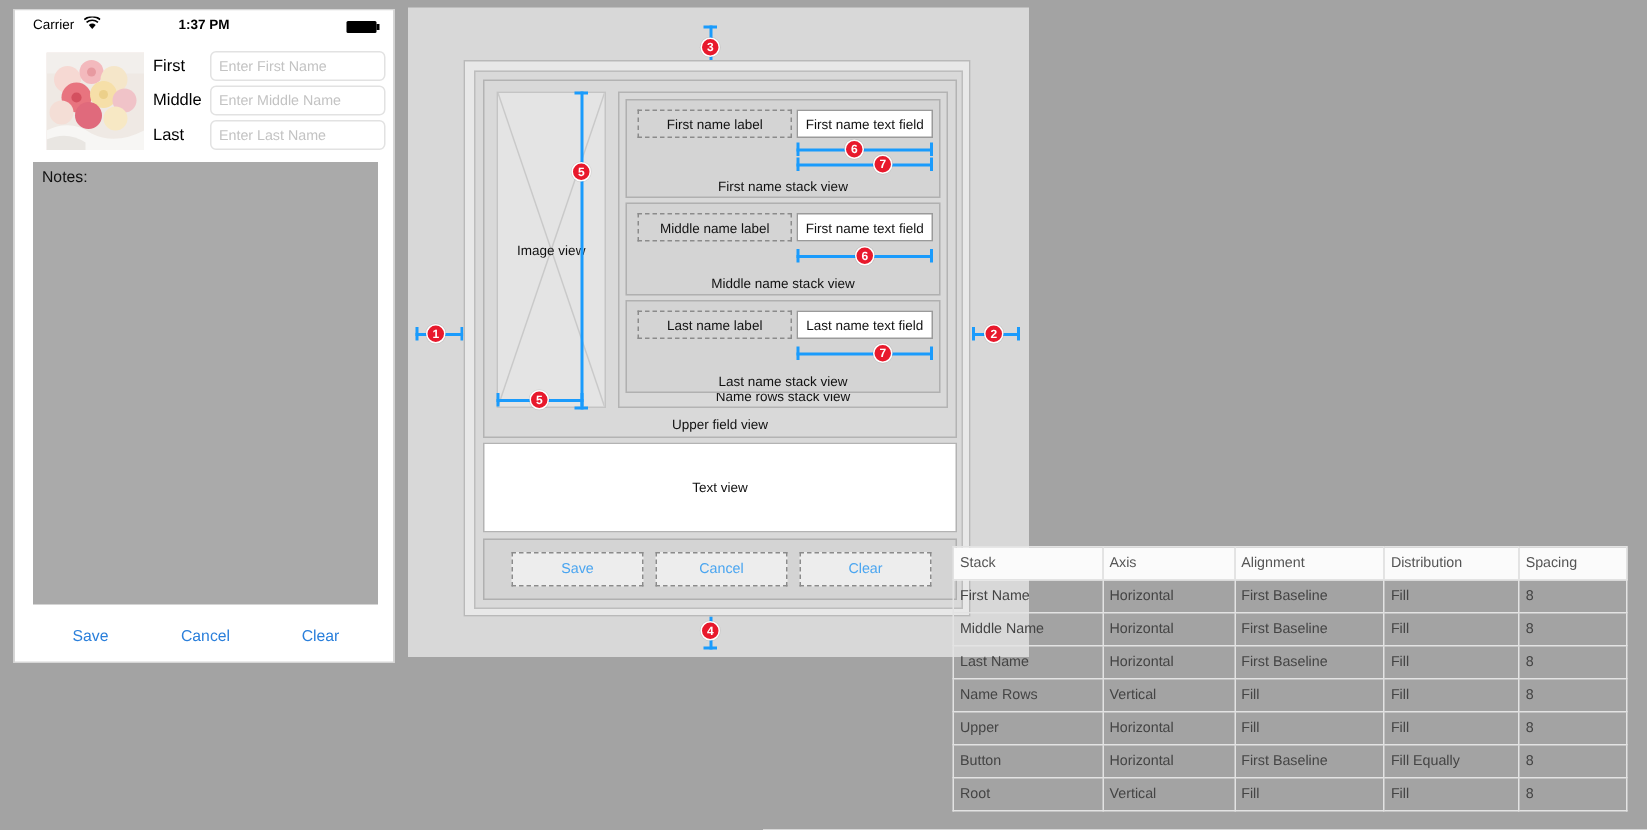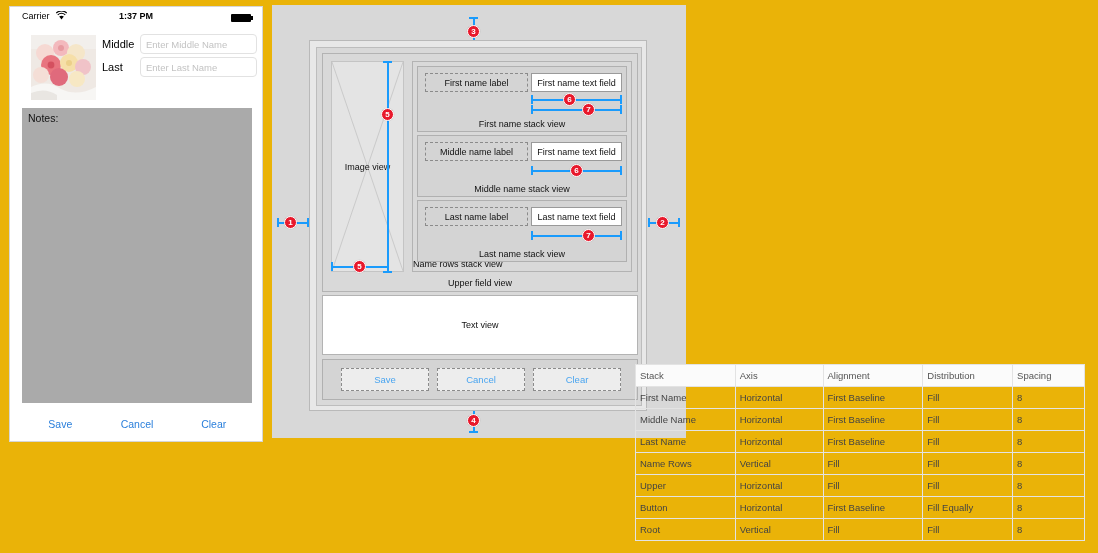--- a/index.html
+++ b/index.html
@@ -5,21 +5,21 @@
   * { box-sizing: border-box; }
   html, body {
     margin: 0; padding: 0;
     background: #ffffff;
     font-family: "Liberation Sans", "DejaVu Sans", sans-serif;
   }
   #root {
     position: relative;
     width: 1098px; height: 553px;
     overflow: hidden;
-    background: #eab308;
+    background: #a3a3a3;
   }
 
   
   #phone {
     position: absolute; left: 9px; top: 6px;
     width: 254px; height: 436px;
     background: #ffffff;
     border: 1px solid #d6d6d6;
   }
   .statusbar {
@@ -134,21 +134,21 @@
     text-align: center; font-size: 9px; color: #111;
   }
   .name-rows-stack {
     position: absolute; left: 89px; top: 7px;
     width: 220px; height: 211px;
     background: #d9d9d9;
     border: 1px solid #b3b3b3;
   }
   .nrs-label {
     position: absolute; left: 0; right: 0; bottom: 2px;
-    text-align: left; font-size: 9px; color: #111;
+    text-align: center; font-size: 9px; color: #111;
   }
   .row-stack {
     position: absolute; left: 4px;
     width: 210px;
     background: #d4d4d4;
     border: 1px solid #b0b0b0;
   }
   .row-stack-label {
     position: absolute; left: 0; right: 0; bottom: 2px;
     text-align: center; font-size: 9px; color: #111;
@@ -287,20 +287,24 @@
           <path d="M0 52 Q16 44 30 54 Q46 62 65 52 L65 65 L0 65 Z" fill="#f7f6f4"></path>
           <path d="M0 58 Q14 52 26 60 L26 65 L0 65 Z" fill="#e9e6e2"></path>
           <circle cx="20" cy="30" r="3.4" fill="#d4505f"></circle>
           <circle cx="30" cy="13" r="3" fill="#e79aa0"></circle>
           <circle cx="38" cy="28" r="3" fill="#ecd08a"></circle>
         </svg>
       </div>
 
       <div class="name-rows">
         <div class="name-row">
+          <span class="name-label">First</span>
+          <span class="name-field" placeholder="Enter First Name">Enter First Name</span>
+        </div>
+        <div class="name-row">
           <span class="name-label">Middle</span>
           <span class="name-field" placeholder="Enter Middle Name">Enter Middle Name</span>
         </div>
         <div class="name-row">
           <span class="name-label">Last</span>
           <span class="name-field" placeholder="Enter Last Name">Enter Last Name</span>
         </div>
       </div>
     </div>
 

